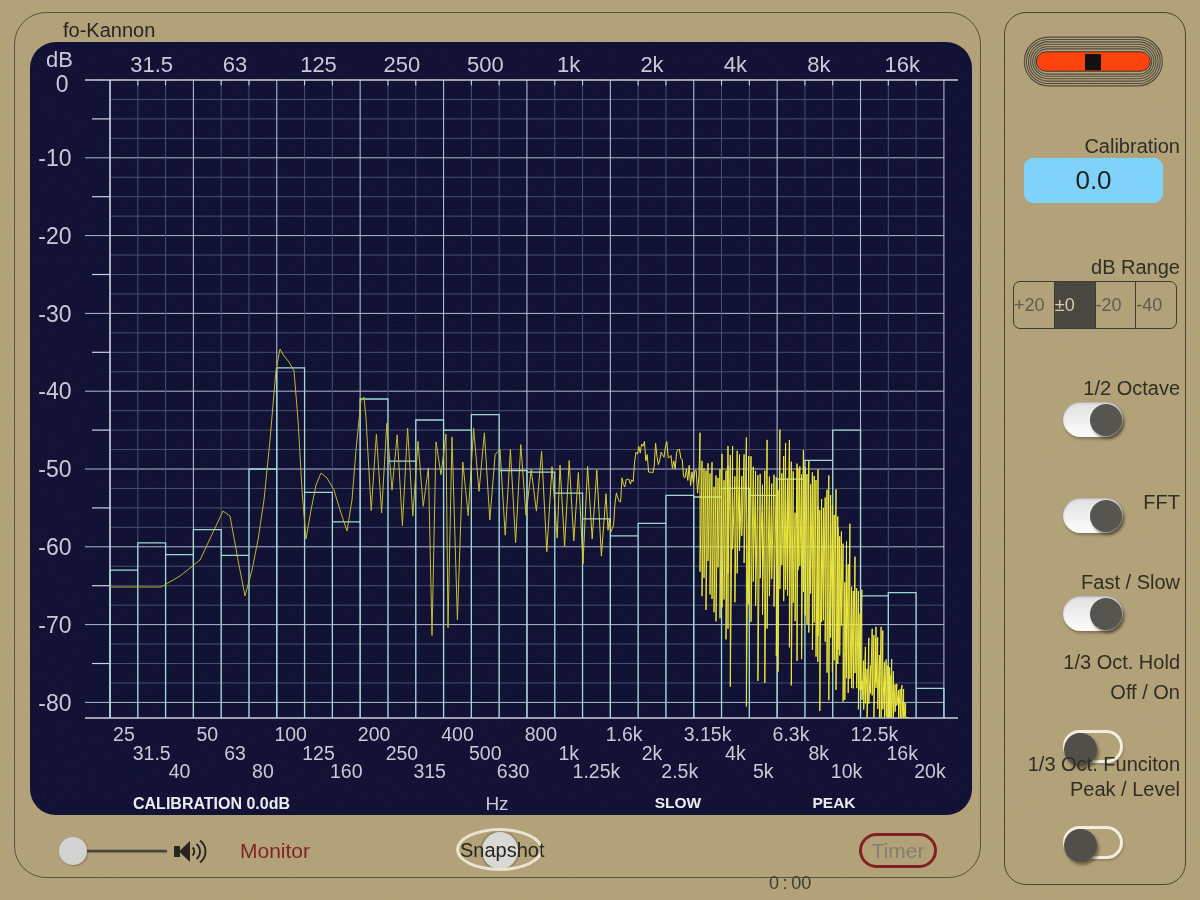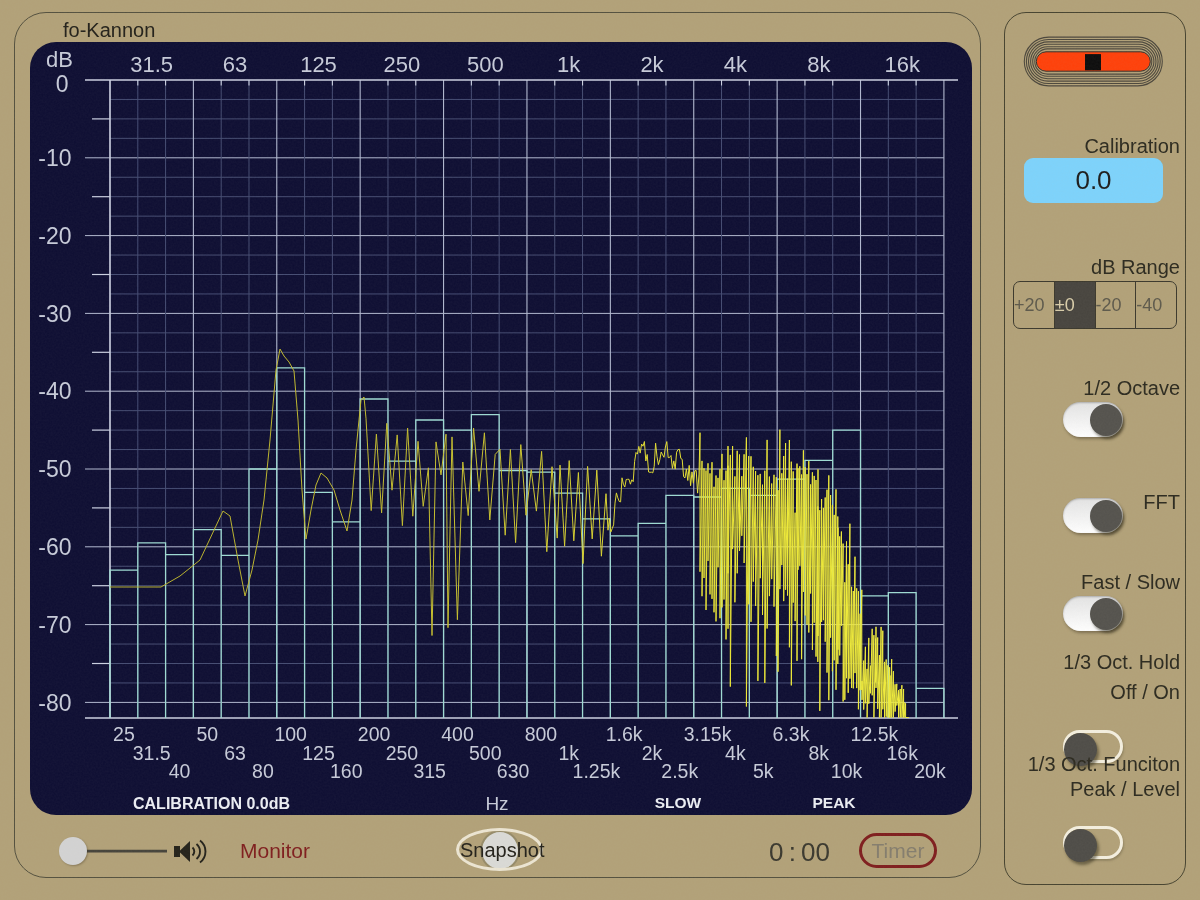--- a/index.html
+++ b/index.html
@@ -20,21 +20,21 @@
 #dbrange{left:1013px;top:281px;width:162px;height:46px;border:1.5px solid #3b382c;border-radius:7px;
   display:flex;overflow:hidden;}
 #dbrange div{flex:1;text-align:left;line-height:46px;font-size:18px;color:#5d594b;border-right:1px solid #3b382c;}
 #dbrange div:last-child{border-right:none;}
 #dbrange div.sel{background:#47443e;color:#d9cda9;}
 #monitor-knob{left:59px;top:837px;width:28px;height:28px;border-radius:50%;
   background:#d3d3d3;box-shadow:1px 1px 2px rgba(60,50,30,0.35);}
 #snap-circ{left:480px;top:830px;width:36px;height:37px;border-radius:50%;background:#dadad6;border:2px solid #968b68;}
 #snap-ell{left:456px;top:828px;width:81px;height:37px;border:3.5px solid #ece5d2;border-radius:50%;}
 #snaptext{left:460px;top:839px;width:80px;text-align:center;font-size:20px;color:#23211a;}
-#timertext{left:769px;top:837px;font-size:26px;color:#3a382e;text-align:right;}
+#timertext{left:769px;top:873px;font-size:18px;color:#3a382e;text-align:right;}
 #timerbtn{left:859px;top:833px;width:72px;height:29px;border:3px solid #7f1d1d;border-radius:18px;
   text-align:center;line-height:29px;font-size:21px;color:#847d6d;}
 #monitortext{left:209px;top:839px;font-size:21px;color:#7f1d1d;margin-left:31px;}
 </style></head>
 <body>
 <div class="abs" id="mainpanel"></div>
 <div class="abs" id="rpanel"></div>
 <div class="abs" id="title">fo-Kannon</div>
 <div class="abs" id="display"></div>
 <svg class="abs" style="left:0;top:0" width="1200" height="900" viewBox="0 0 1200 900">

